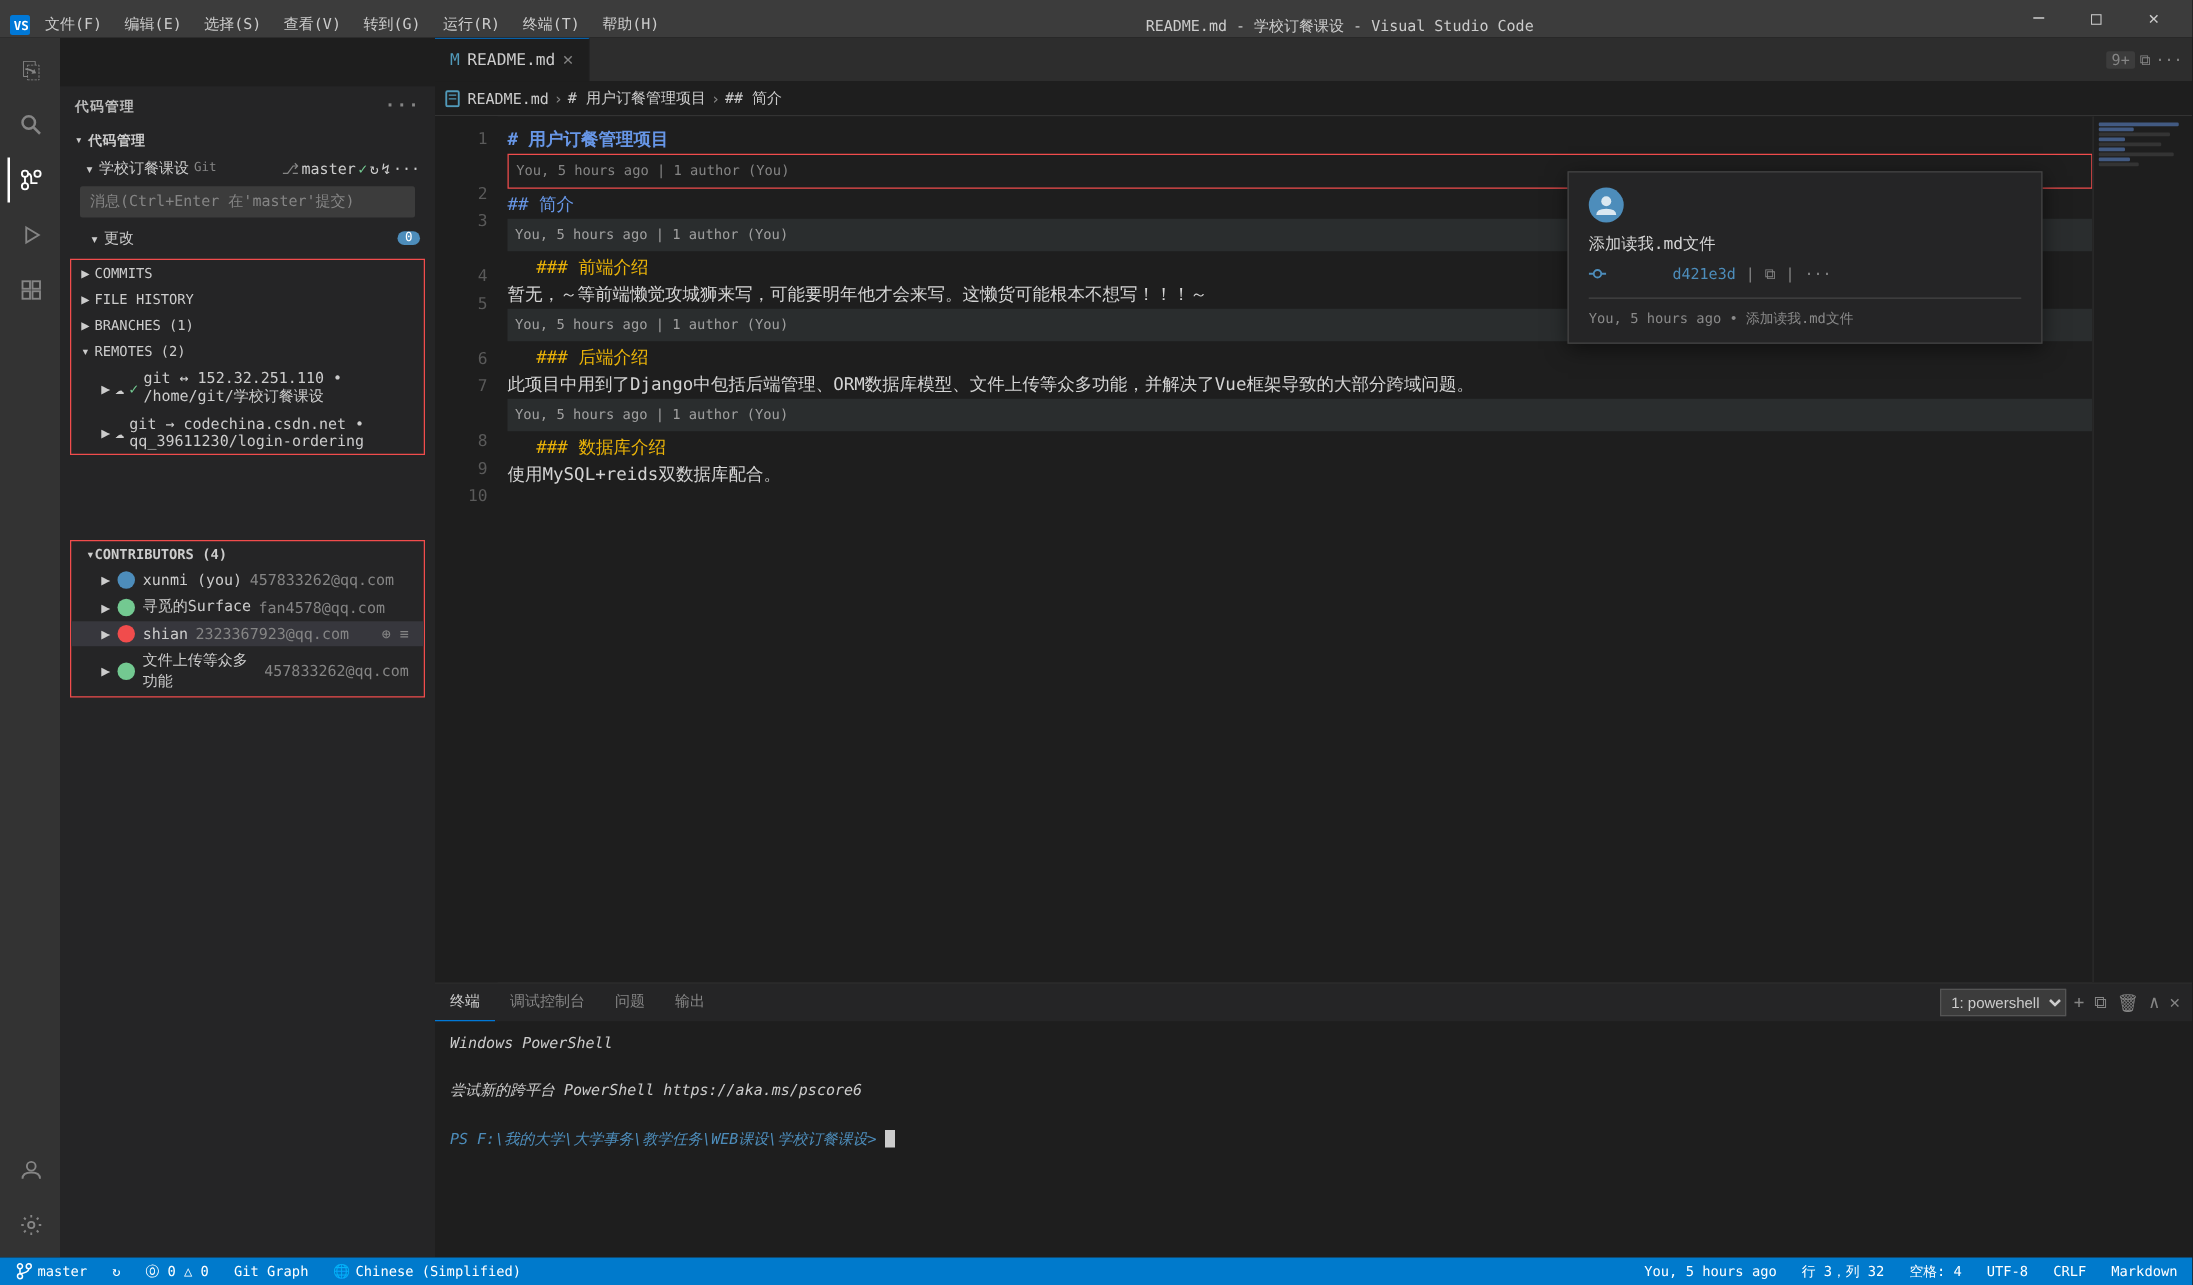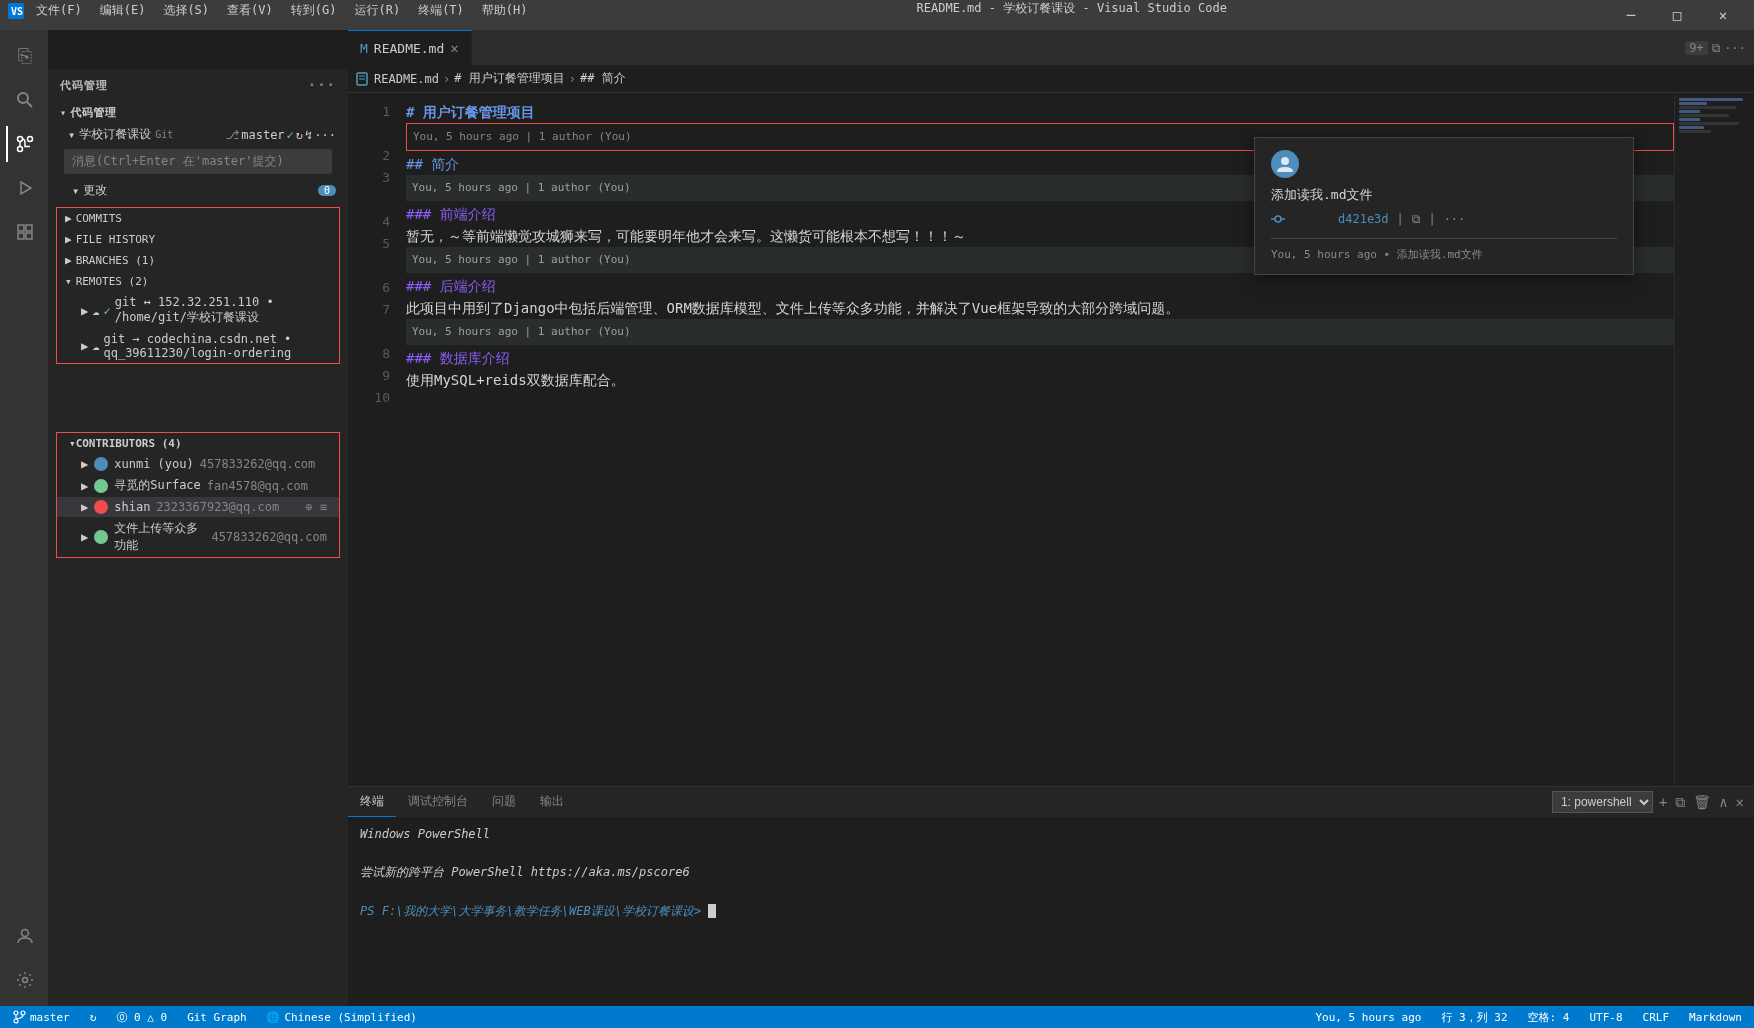--- a/index.html
+++ b/index.html
@@ -13,21 +13,21 @@
       overflow: hidden;
       display: flex;
       flex-direction: column;
     }
 
     
     .titlebar {
       height: 30px;
       background: #3c3c3c;
       display: flex;
-      align-items: flex-start;
+      align-items: flex-end;
       justify-content: space-between;
       padding: 0 8px;
       flex-shrink: 0;
     }
     .titlebar-left {
       display: flex;
       align-items: center;
       gap: 4px;
     }
     .titlebar-menu {
@@ -335,21 +335,21 @@
     }
     .code-line {
       height: 22px;
       display: flex;
       align-items: center;
       white-space: pre;
       position: relative;
     }
     .h1-text { color: #6796e6; font-weight: bold; }
     .h2-text { color: #6796e6; }
-    .h3-text { color: #8b5cf6; }
+    .h3-text { color: #eab308; margin-left: 23px; }
     .blame-hover {
       background: #2a2d2e;
       padding: 2px 6px;
       font-size: 11px;
       color: #a0a0a0;
       display: block;
       margin-bottom: 2px;
     }
     .cn-text { color: #d4d4d4; }
 

